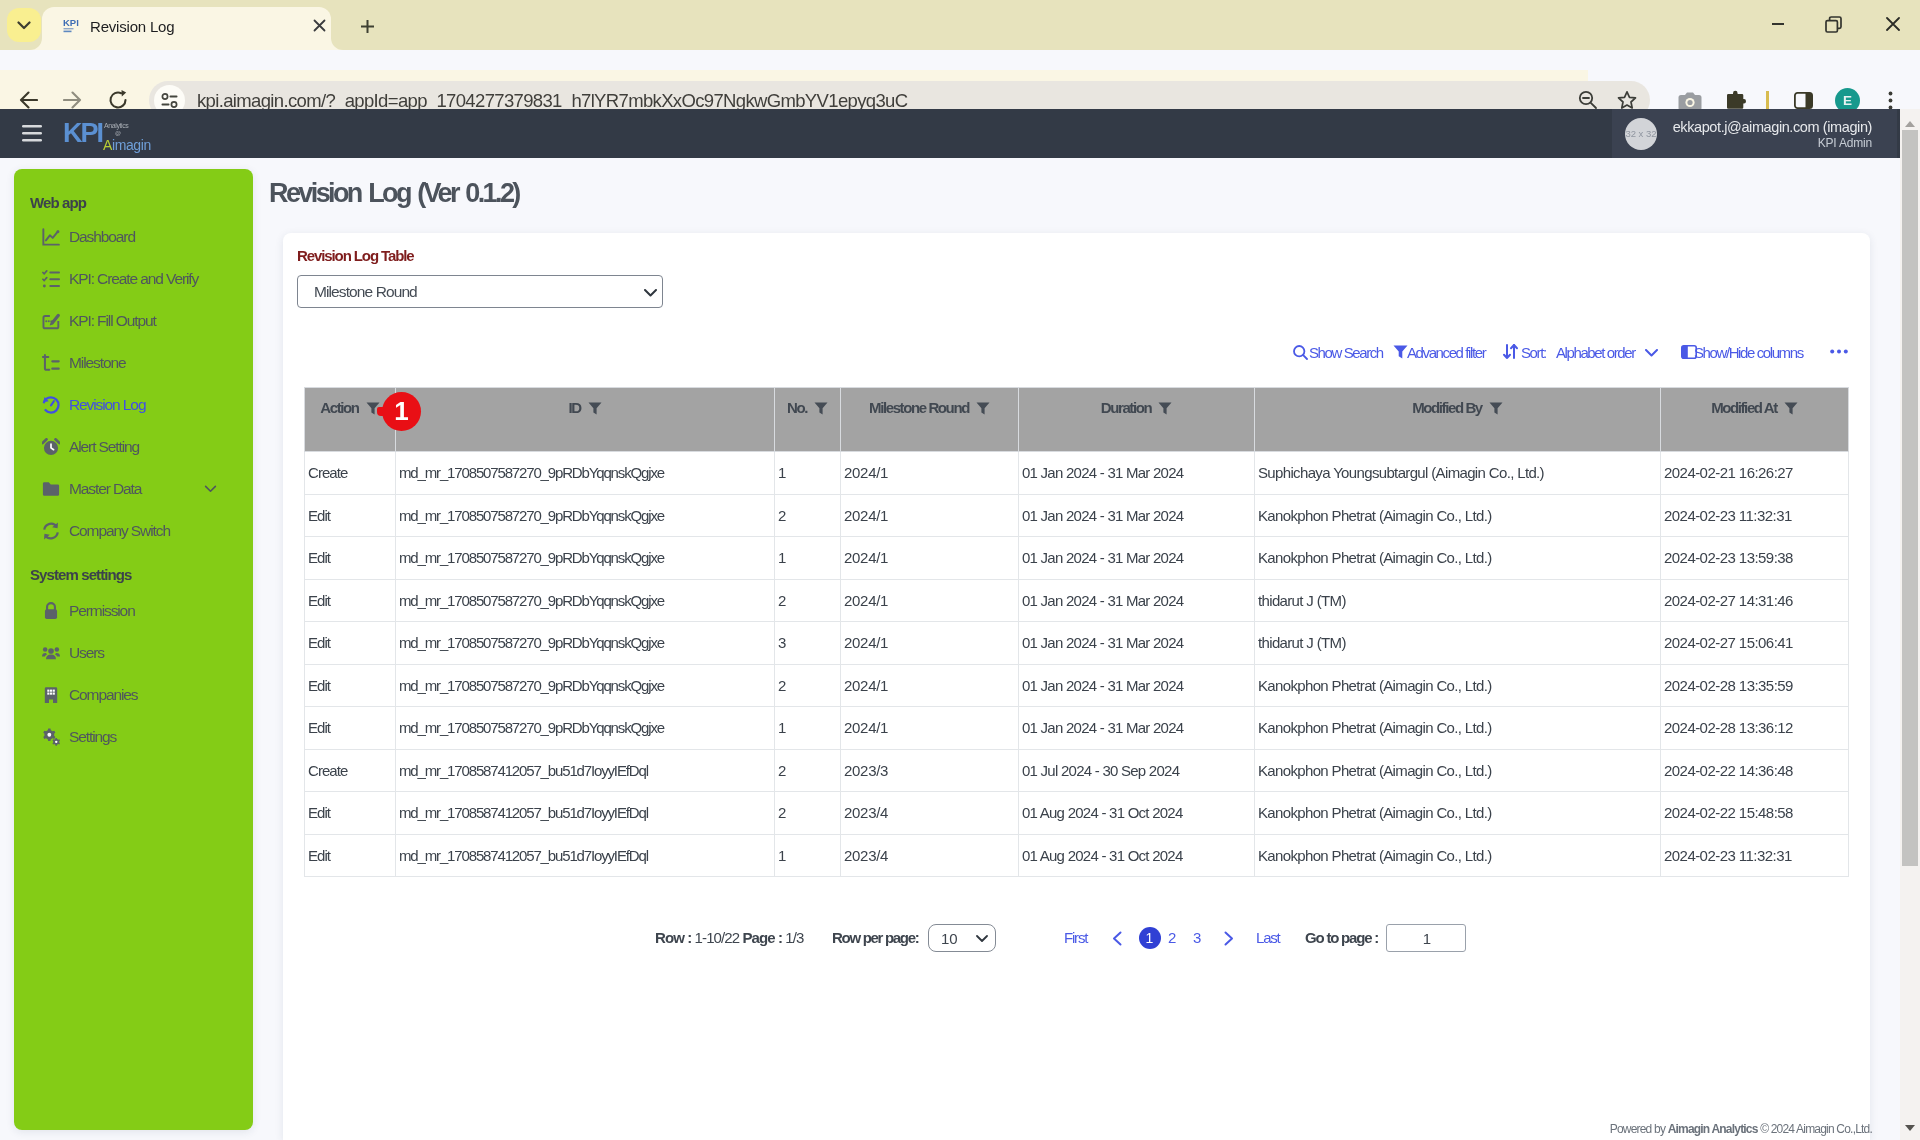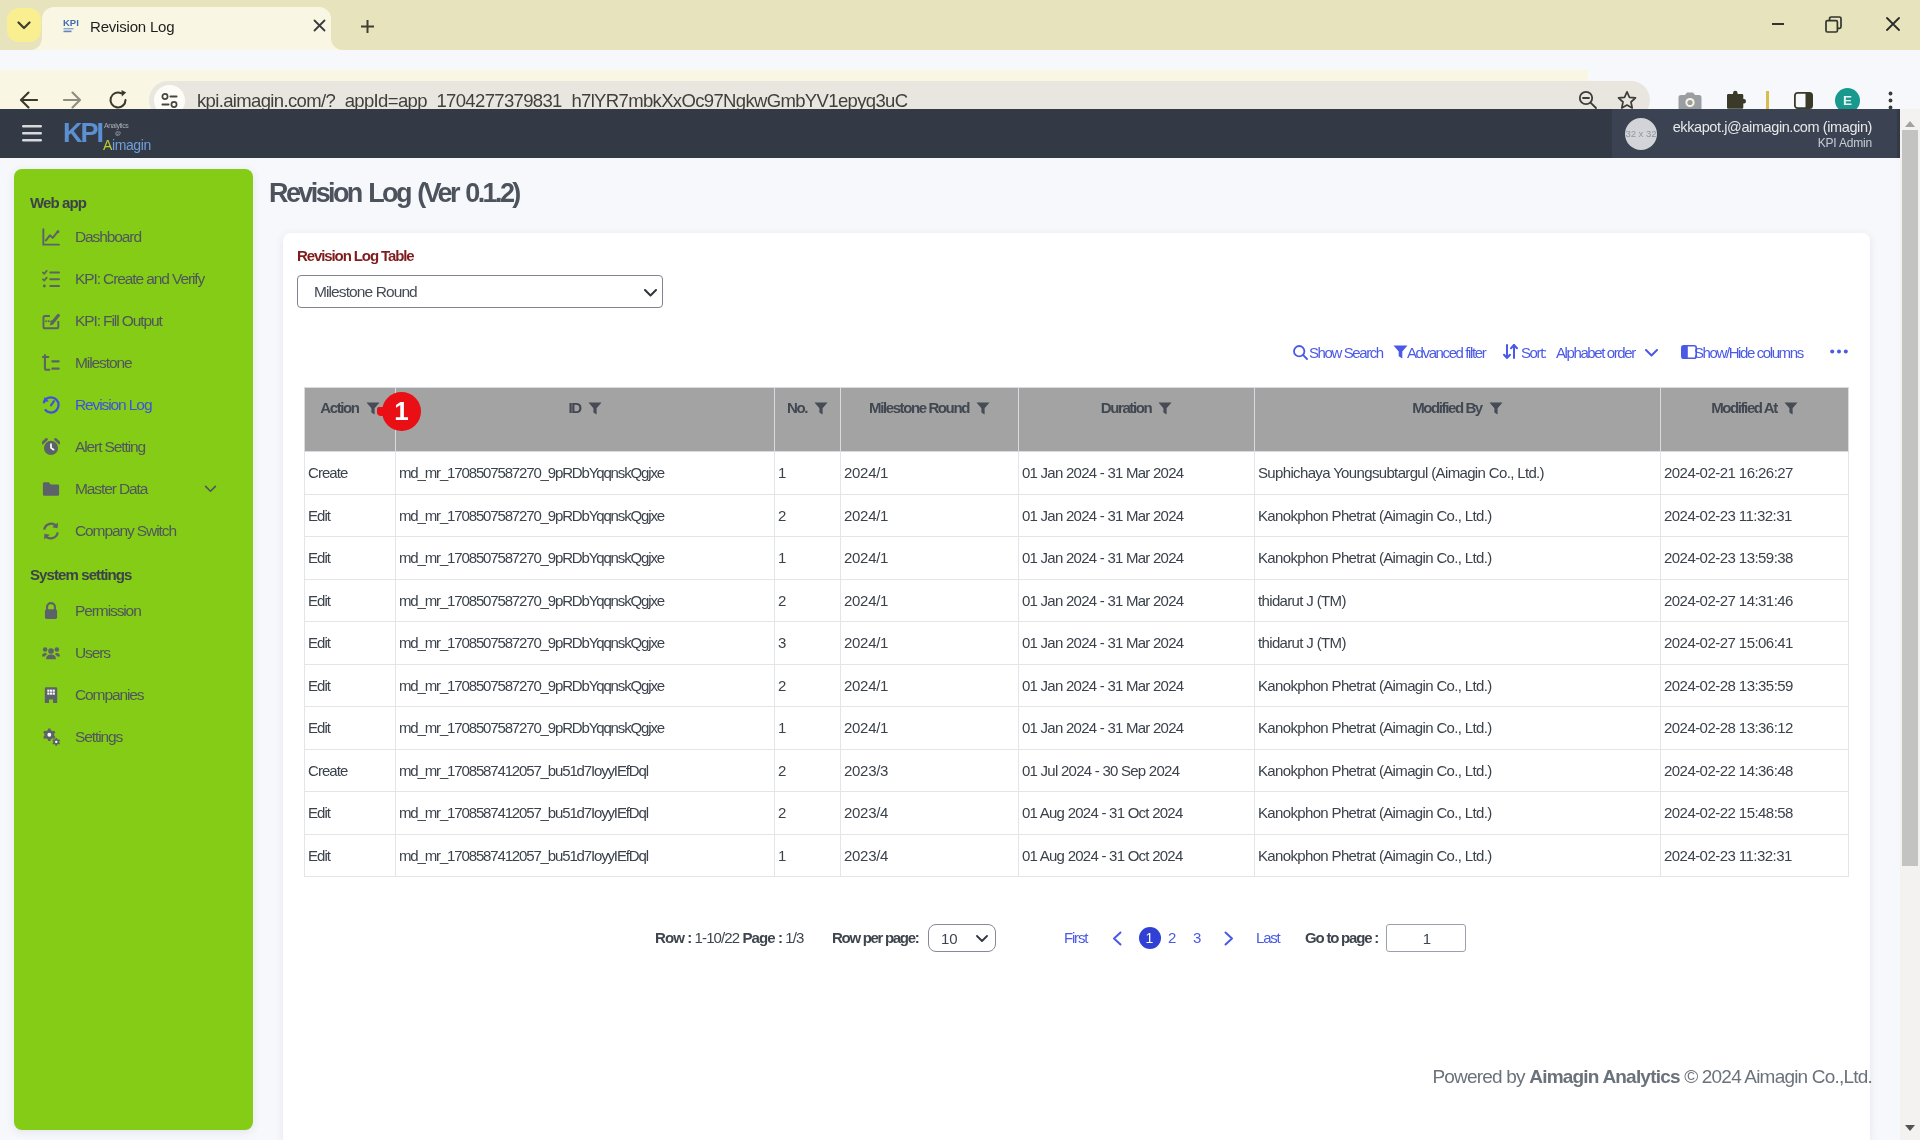--- a/index.html
+++ b/index.html
@@ -26,21 +26,21 @@
 #userpanel { left:1612px; top:0; width:285px; height:49px; background:#3b4251; }
 #uavatar { left:13px; top:9px; width:32px; height:32px; border-radius:16px; background:#d2d4d8; color:#9096a0; font-size:9.5px; text-align:center; line-height:32px; }
 #uemail { right:25px; top:10px; font-size:14.5px; color:#e6e8eb; letter-spacing:-0.4px; }
 #urole { right:25px; top:27px; font-size:12px; color:#c6ccd4; letter-spacing:-0.2px; }
 
 
 #sidebar { left:14px; top:169px; width:239px; height:961px; background:#84cc16; border-radius:8px; box-shadow:0 2px 8px rgba(40,60,90,.10); }
 .sechead { left:16px; font-size:15px; font-weight:bold; color:#3b424b; letter-spacing:-0.9px; }
 .mitem { left:0; width:239px; height:42px; }
 .mi-ico { position:absolute; left:28px; top:50%; transform:translateY(-50%); width:18px; height:18px; }
-.mi-txt { position:absolute; left:61px; top:50%; transform:translateY(-50%); font-size:15.5px; color:#4f565e; letter-spacing:-1.1px; white-space:nowrap;text-align:center; }
+.mi-txt { position:absolute; left:55px; top:50%; transform:translateY(-50%); font-size:15.5px; color:#4f565e; letter-spacing:-1.1px; white-space:nowrap;text-align:center; }
 .mi-act .mi-txt { color:#4050e3; }
 
 
 #h1 { left:269px; top:178px; font-size:27px; font-weight:bold; color:#4c535c; letter-spacing:-2.6px; word-spacing:2.5px; }
 #card { left:283px; top:233px; width:1587px; height:907px; background:#fff; border-radius:8px 8px 0 0; box-shadow:0 2px 8px rgba(40,60,90,.10); }
 #tbllabel { left:14px; top:14px; font-size:15px; font-weight:bold; color:#7f1d1d; letter-spacing:-1.1px; }
 #tblselect { left:14px; top:42px; width:366px; height:33px; border:1px solid #7e8590; border-radius:4px; background:#fff; }
 #tblselect span { position:absolute; left:16px; top:7px; font-size:15.5px; color:#444b54; letter-spacing:-0.9px; }
 .toollink { top:111px; color:#4a59e6; font-size:15px; letter-spacing:-1.4px; white-space:nowrap; }
 
@@ -49,21 +49,21 @@
 #tbl th { background:#a3a3a3; height:64px; font-size:15px; font-weight:bold; color:#414851; letter-spacing:-1.4px; border:1px solid #d8dbdf; text-align:center; vertical-align:top; padding:11px 0 0 0; }
 #tbl td.c1{letter-spacing:-0.95px} #tbl td.c2{letter-spacing:-1.15px} #tbl td.c4{letter-spacing:-0.3px} #tbl td.c5{letter-spacing:-0.75px} #tbl td.c6{letter-spacing:-0.65px} #tbl td.c7{letter-spacing:-0.55px}
 #tbl td { height:42.5px; font-size:15px; color:#3b424b; border:1px solid #e3e6e9; padding:0 0 0 3px; vertical-align:middle; white-space:nowrap; overflow:hidden; }
 .funnel { display:inline-block; vertical-align:-2px; margin-left:7px; }
 
 
 .pgtext { top:696px; font-size:15px; color:#3e454e; white-space:nowrap; }
 .blue { color:#4a59e6; }
 
 
-#footer { right:48px; top:1066px; font-size:19px; color:#6b727b; letter-spacing:-0.8px; }
+#footer { right:48px; top:1122px; font-size:12px; color:#6b727b; letter-spacing:-0.8px; }
 
 
 #sbar { left:1900px; top:109px; width:20px; height:1031px; background:#f4f2f0; }
 #sthumb { left:2px; top:21px; width:16px; height:736px; background:#c3c3c1; }
 </style>
 </head>
 <body>
 
 <div class="abs" id="tabstrip">
   <div class="abs" id="tsbtn">

